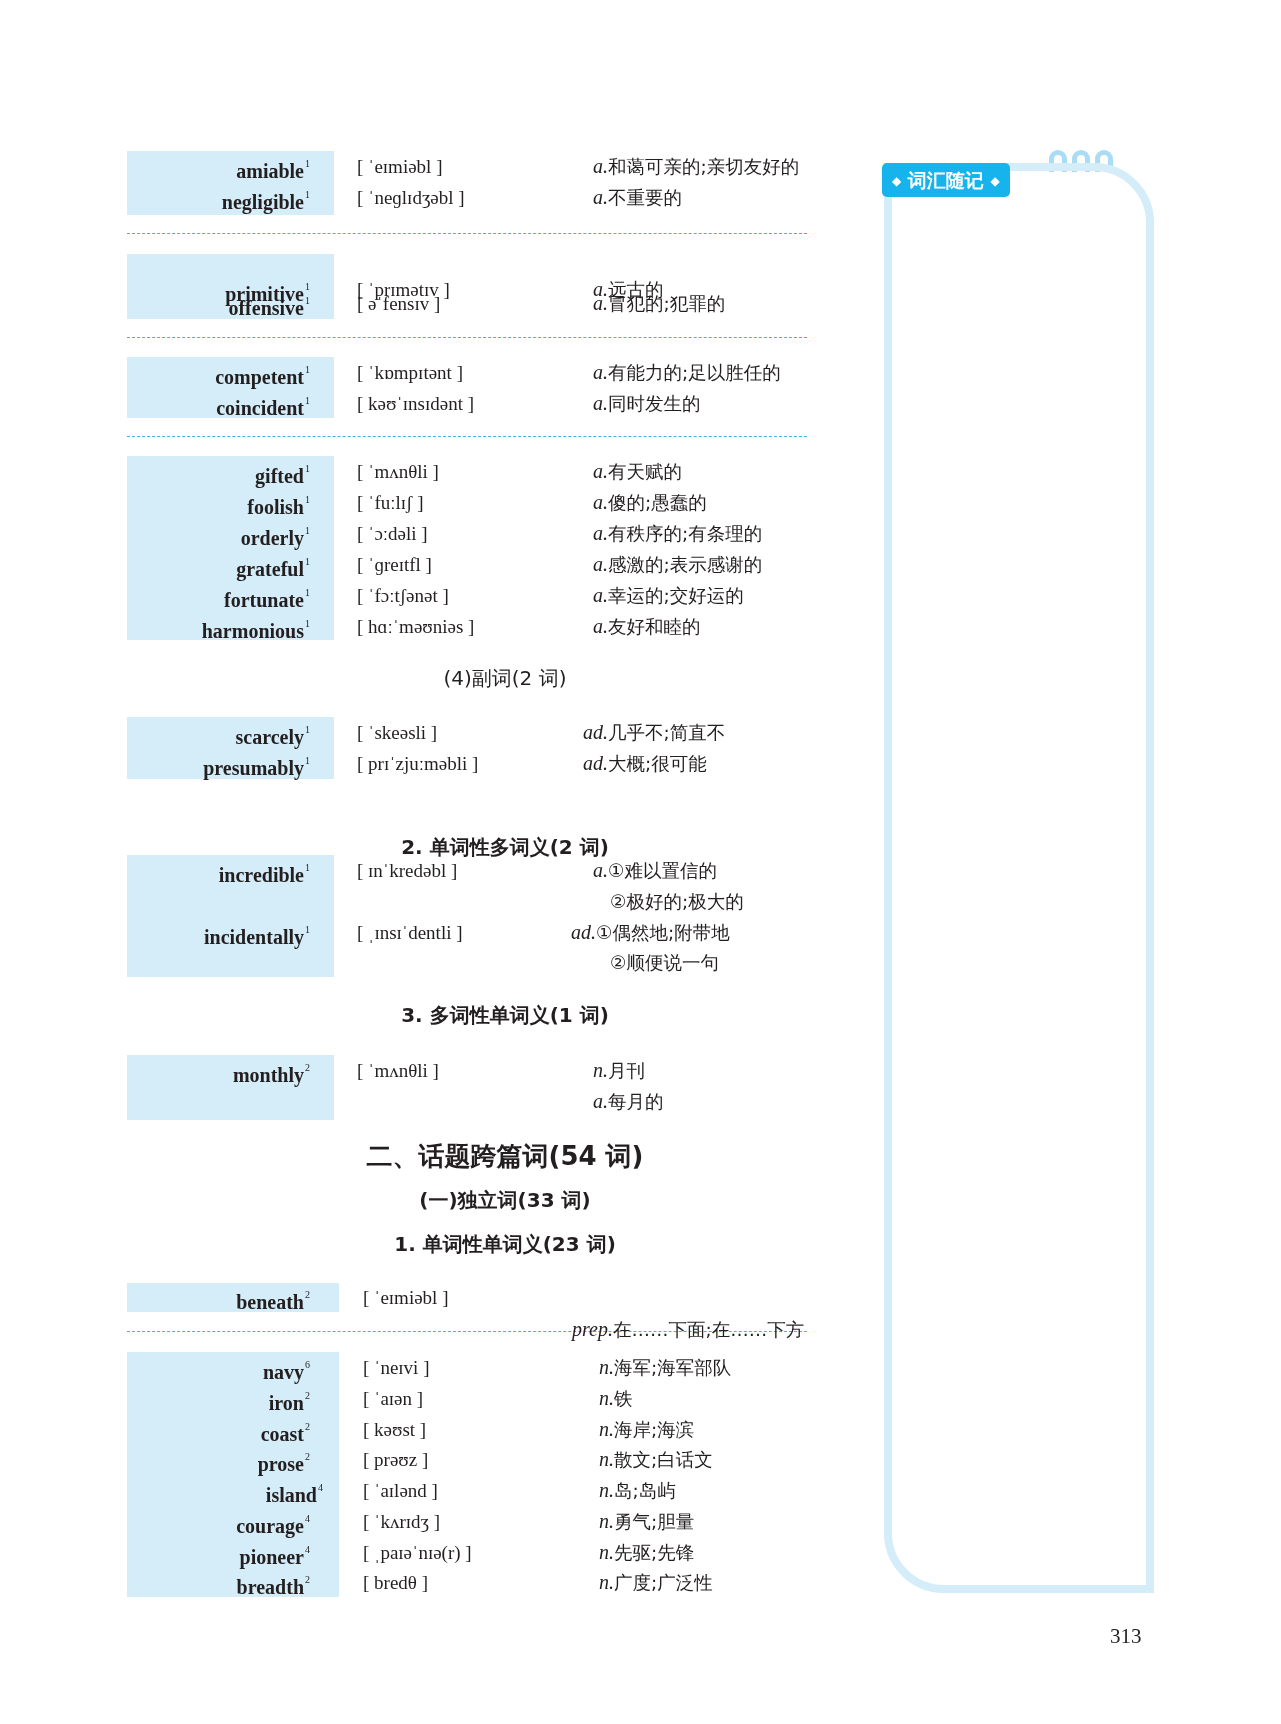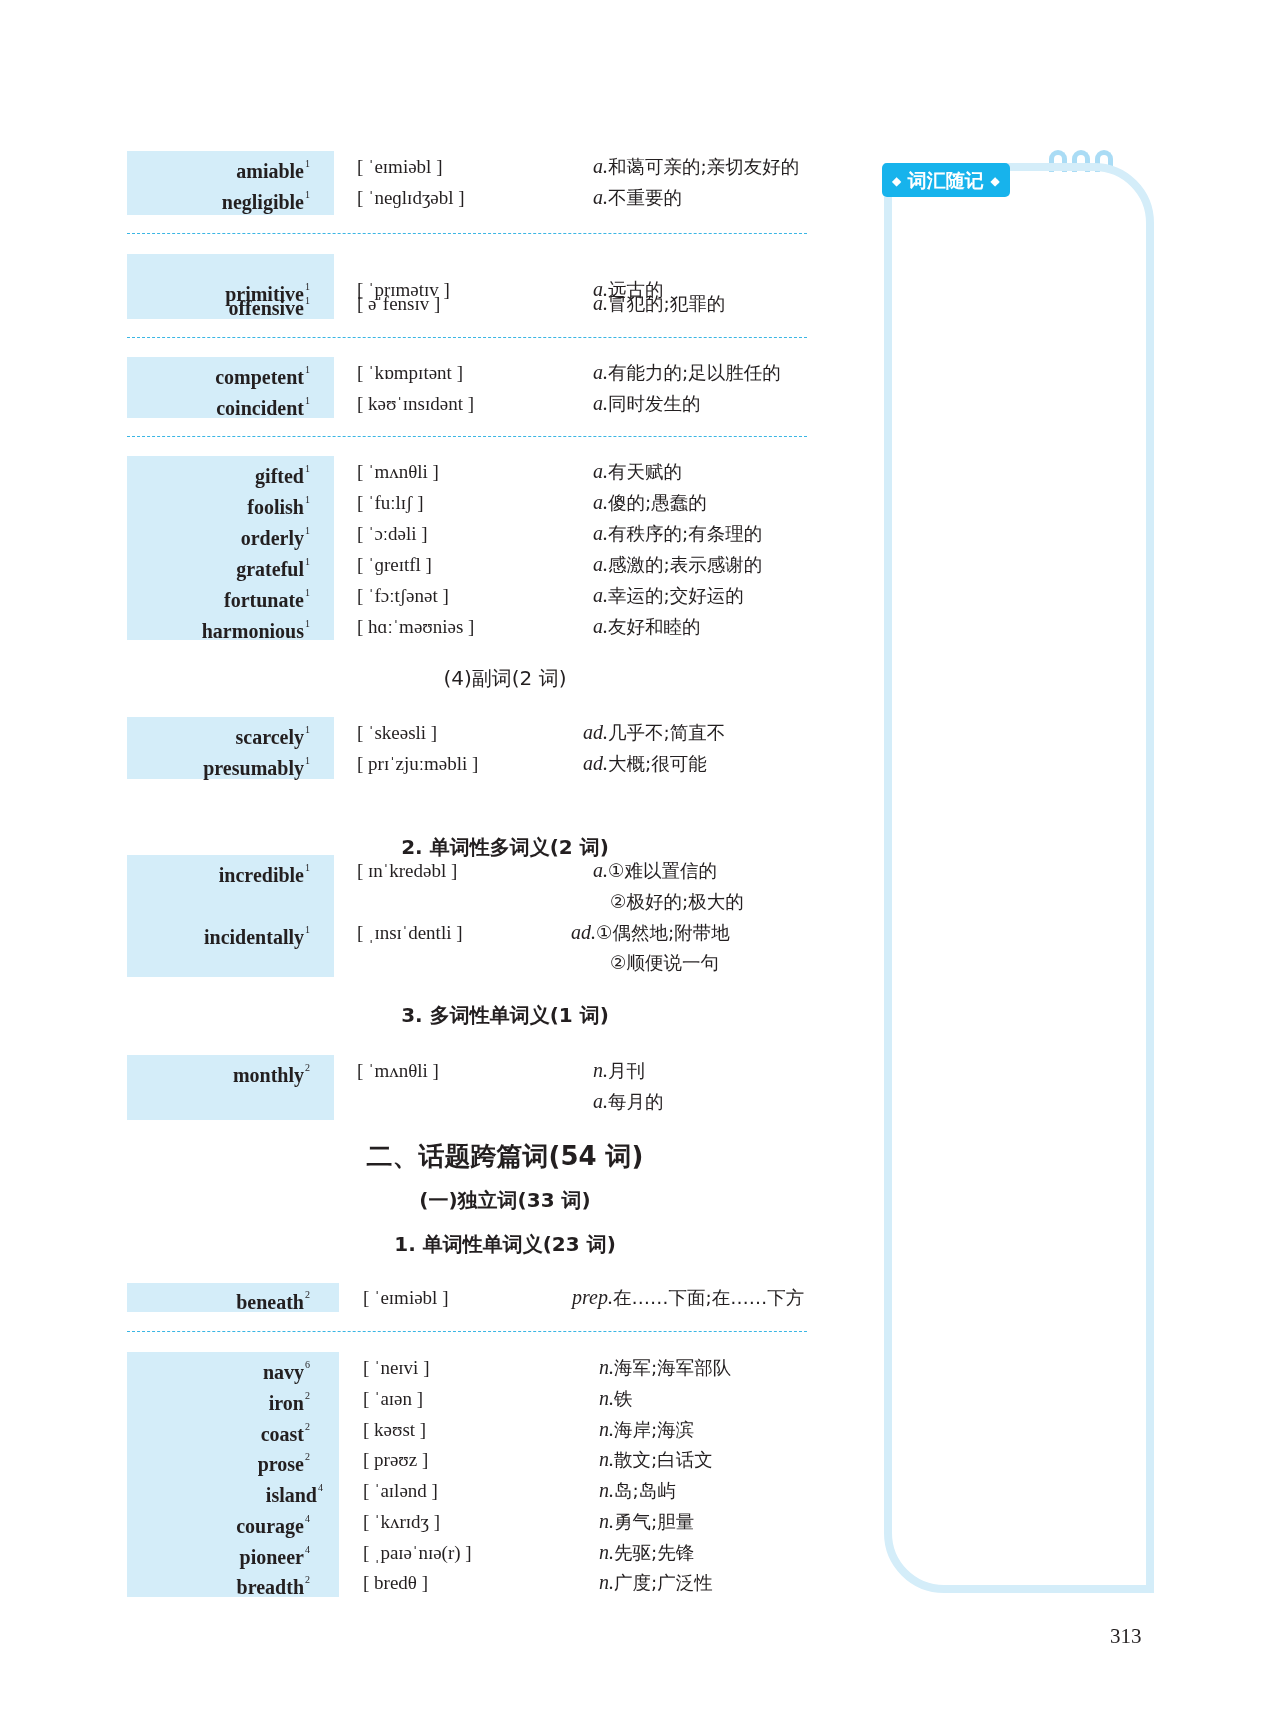--- a/index.html
+++ b/index.html
@@ -152,21 +152,21 @@
   <span class="mean"><i>a.</i><span>每月的</span></span>
 </div>
 
 <div class="heading h-bold" style="top:1139px;font-size:26px;">二、话题跨篇词(54 词)</div>
 <div class="heading h-sub h-bold" style="top:1187px;">(一)独立词(33 词)</div>
 <div class="heading h-sub h-bold" style="top:1231px;">1. 单词性单词义(23 词)</div>
 
 <div class="row" style="top:1282px;">
   <span class="word"><span>beneath</span><sup>2</sup></span>
   <span class="phon" style="left:236px;">[ ˈeɪmiəbl ]</span>
-  <span class="mean" style="left:445px;"><i>prep.</i><span>在……下面;在……下方</span></span>
+  <span class="mean" style="left:445px;margin-top:32px;"><i>prep.</i><span>在……下面;在……下方</span></span>
 </div>
 
 <div class="row" style="top:1352px;">
   <span class="word"><span>navy</span><sup>6</sup></span>
   <span class="phon" style="left:236px;">[ ˈneɪvi ]</span>
   <span class="mean" style="left:472px;"><i>n.</i><span>海军;海军部队</span></span>
 </div>
 <div class="row" style="top:1383px;">
   <span class="word"><span>iron</span><sup>2</sup></span>
   <span class="phon" style="left:236px;">[ ˈaɪən ]</span>

